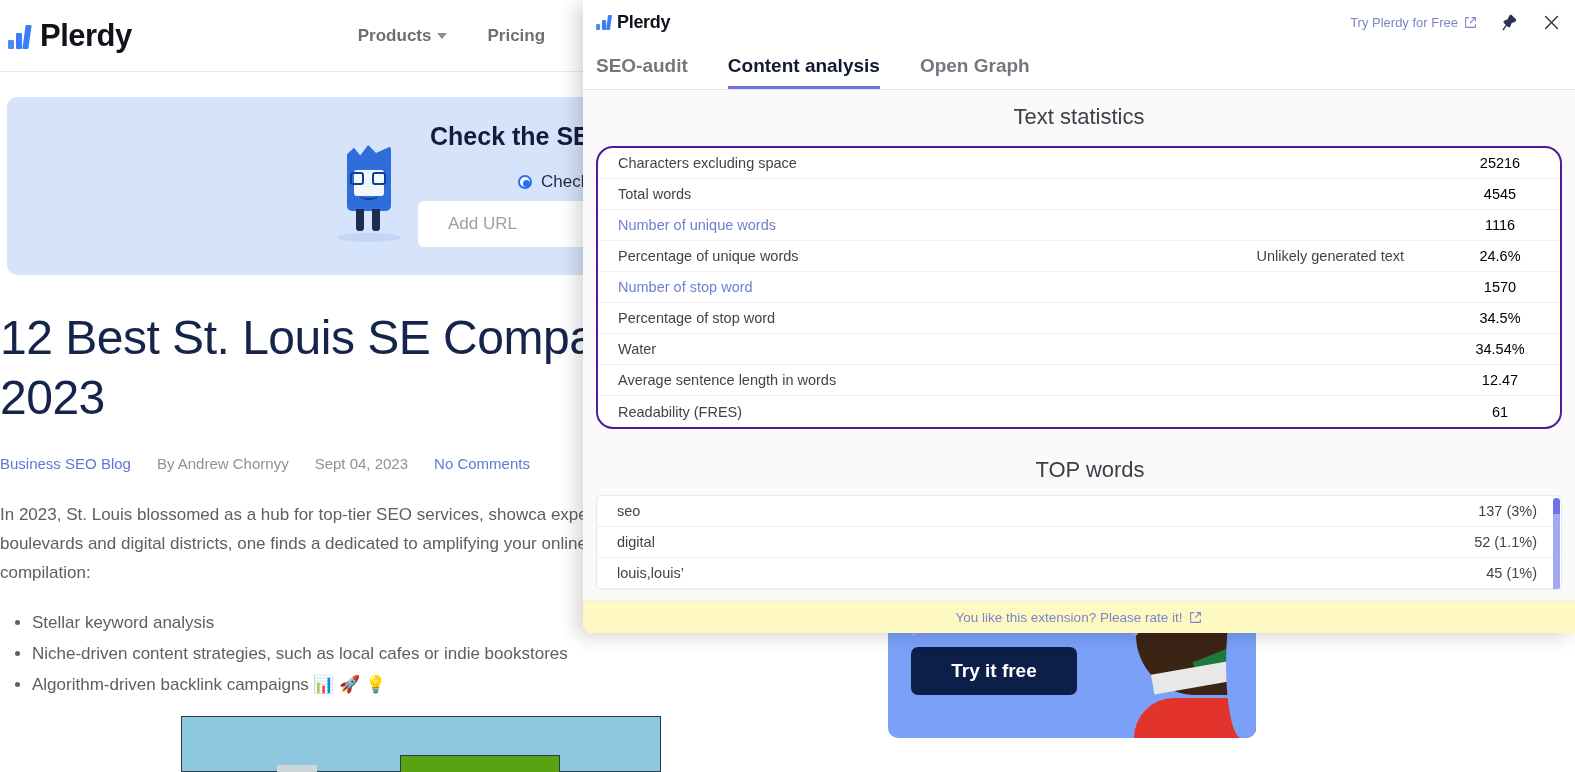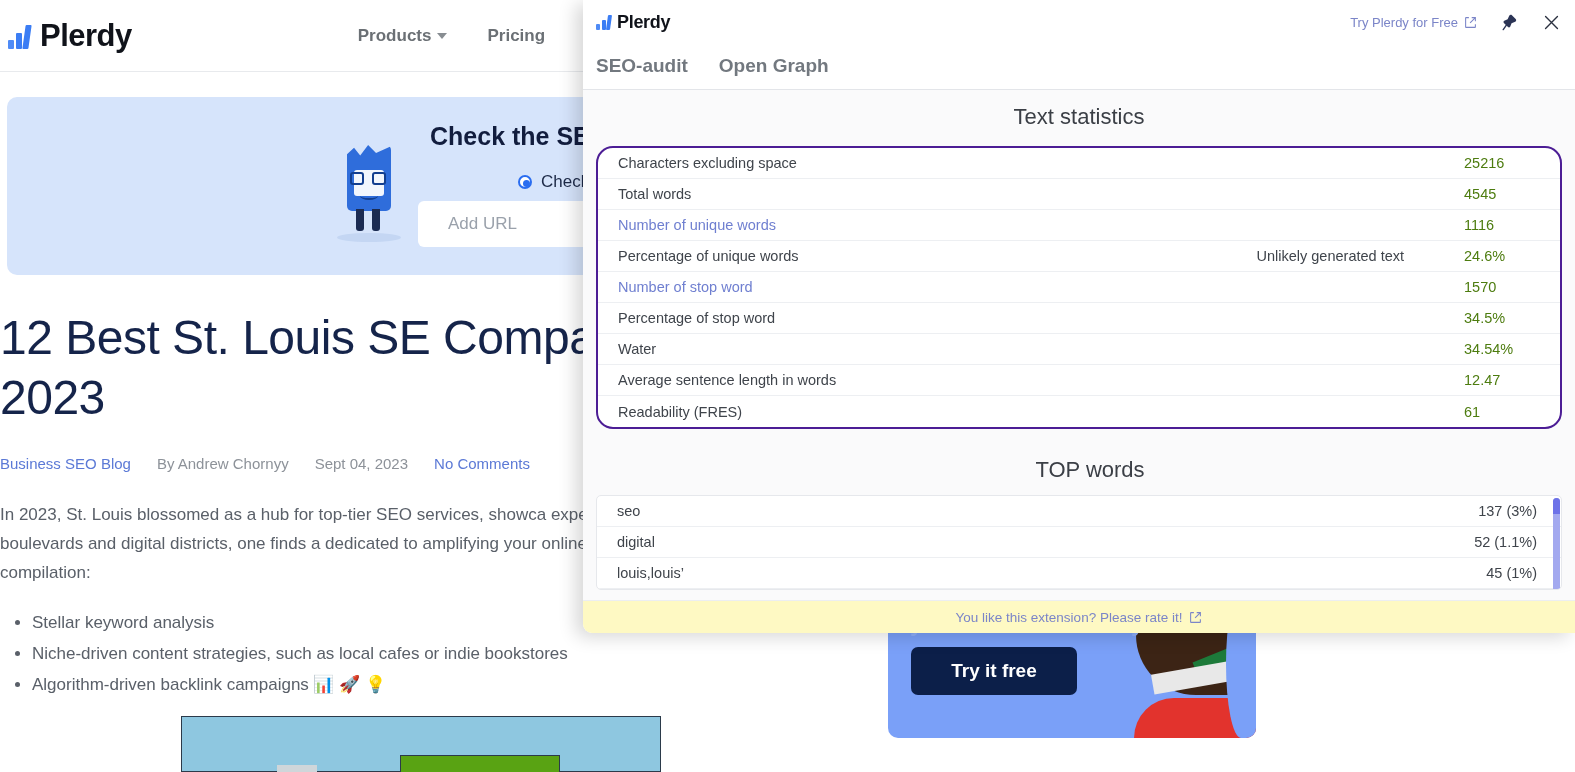--- a/index.html
+++ b/index.html
@@ -103,34 +103,34 @@
   .ext-brand-mark { display:flex; align-items:flex-end; gap:1.5px; height:15px; }
   .ext-brand-mark i { display:block; width:4px; background:#3b7df4; border-radius:1px; }
   .ext-brand-mark i:nth-child(1){ height:6px; background:#4f8bf6; }
   .ext-brand-mark i:nth-child(2){ height:10px; }
   .ext-brand-mark i:nth-child(3){ height:15px; transform:skewX(-8deg); }
   .ext-brand-name { font-size:18px; font-weight:bold; color:#10131a; letter-spacing:-0.3px; }
   .ext-header-right { margin-left:auto; display:flex; align-items:center; gap:22px; }
   .try-free-link { font-size:13px; color:#7b85c8; display:flex; align-items:center; gap:6px; cursor:pointer; white-space:nowrap; }
   .ext-icon-btn { cursor:pointer; display:flex; align-items:center; justify-content:center; width:20px; height:20px; }
 
-  .ext-tabs { height:45px; display:flex; align-items:flex-end; gap:31px; padding:0 12px 0 13px; border-bottom:1px solid #e3e5e9; flex:0 0 auto; }
+  .ext-tabs { height:45px; display:flex; align-items:flex-end; gap:40px; padding:0 12px 0 13px; border-bottom:1px solid #e3e5e9; flex:0 0 auto; }
   .ext-tab { font-size:19px; font-weight:bold; color:#72787f; padding-bottom:9px; cursor:pointer; border-bottom:3px solid transparent; white-space:nowrap; }
   .ext-tab.active { color:#121a33; border-bottom-color:#6d72e8; }
 
   .ext-body { flex:1 1 auto; overflow:hidden; background:#fafafb; padding:0; position:relative; }
   .section-title { text-align:center; font-size:22px; color:#3b3f46; font-weight:normal; padding:14px 0 12px 0; }
 
   .stat-card { margin:4px 13px; background:#fff; border:2px solid #4c1d95; border-radius:17px; overflow:hidden; }
   .stat-row { display:flex; align-items:center; height:31px; padding:0 24px 0 20px; border-bottom:1px solid #edeff2; font-size:14.5px; }
   .stat-row:last-child { border-bottom:none; }
   .stat-label { color:#3f444b; white-space:nowrap; }
   .stat-label.link { color:#6f7fd0; cursor:pointer; }
   .stat-note { margin-left:auto; color:#3f444b; padding-right:60px; white-space:nowrap; }
-  .stat-value { color:#4d7c0f; min-width:72px; text-align:left; white-space:nowrap; }
+  .stat-value { color:#000000; min-width:72px; text-align:center; white-space:nowrap; }
   .stat-row .stat-value.solo { margin-left:auto; }
 
   .words-card { margin:0 13px; background:#fff; border:1px solid #e6e8ec; border-radius:5px; overflow:hidden; position:relative; }
   .word-row { display:flex; align-items:center; height:31px; padding:0 24px 0 20px; border-bottom:1px solid #edeff2; font-size:14.5px; }
   .word-row:last-child { border-bottom:none; }
   .word-name { color:#3f444b; white-space:nowrap; }
   .word-count { margin-left:auto; color:#3f444b; white-space:nowrap; }
   .words-scrollbar { position:absolute; right:1px; top:2px; width:7px; height:120px; background:#a3a9ef; border-radius:4px; }
   .words-scrollbar::before { content:""; position:absolute; left:0; top:0; width:7px; height:16px; background:#6d72e8; border-radius:4px 4px 0 0; }
 
@@ -258,20 +258,21 @@
         <span class="ext-icon-btn">
           <svg width="17" height="17" viewBox="0 0 20 20">
             <path d="M3 3L17 17M17 3L3 17" stroke="#2b3140" stroke-width="1.6" stroke-linecap="round"></path>
           </svg>
         </span>
       </div>
     </div>
 
     <div class="ext-tabs">
       <div class="ext-tab">SEO-audit</div>
+      <div class="ext-tab active">Content analysis</div>
       <div class="ext-tab">Open Graph</div>
     </div>
 
     <div class="ext-body">
 
       <div class="section-title">Text statistics</div>
 
       <div class="stat-card">
         <div class="stat-row">
           <span class="stat-label">Characters excluding space</span>

